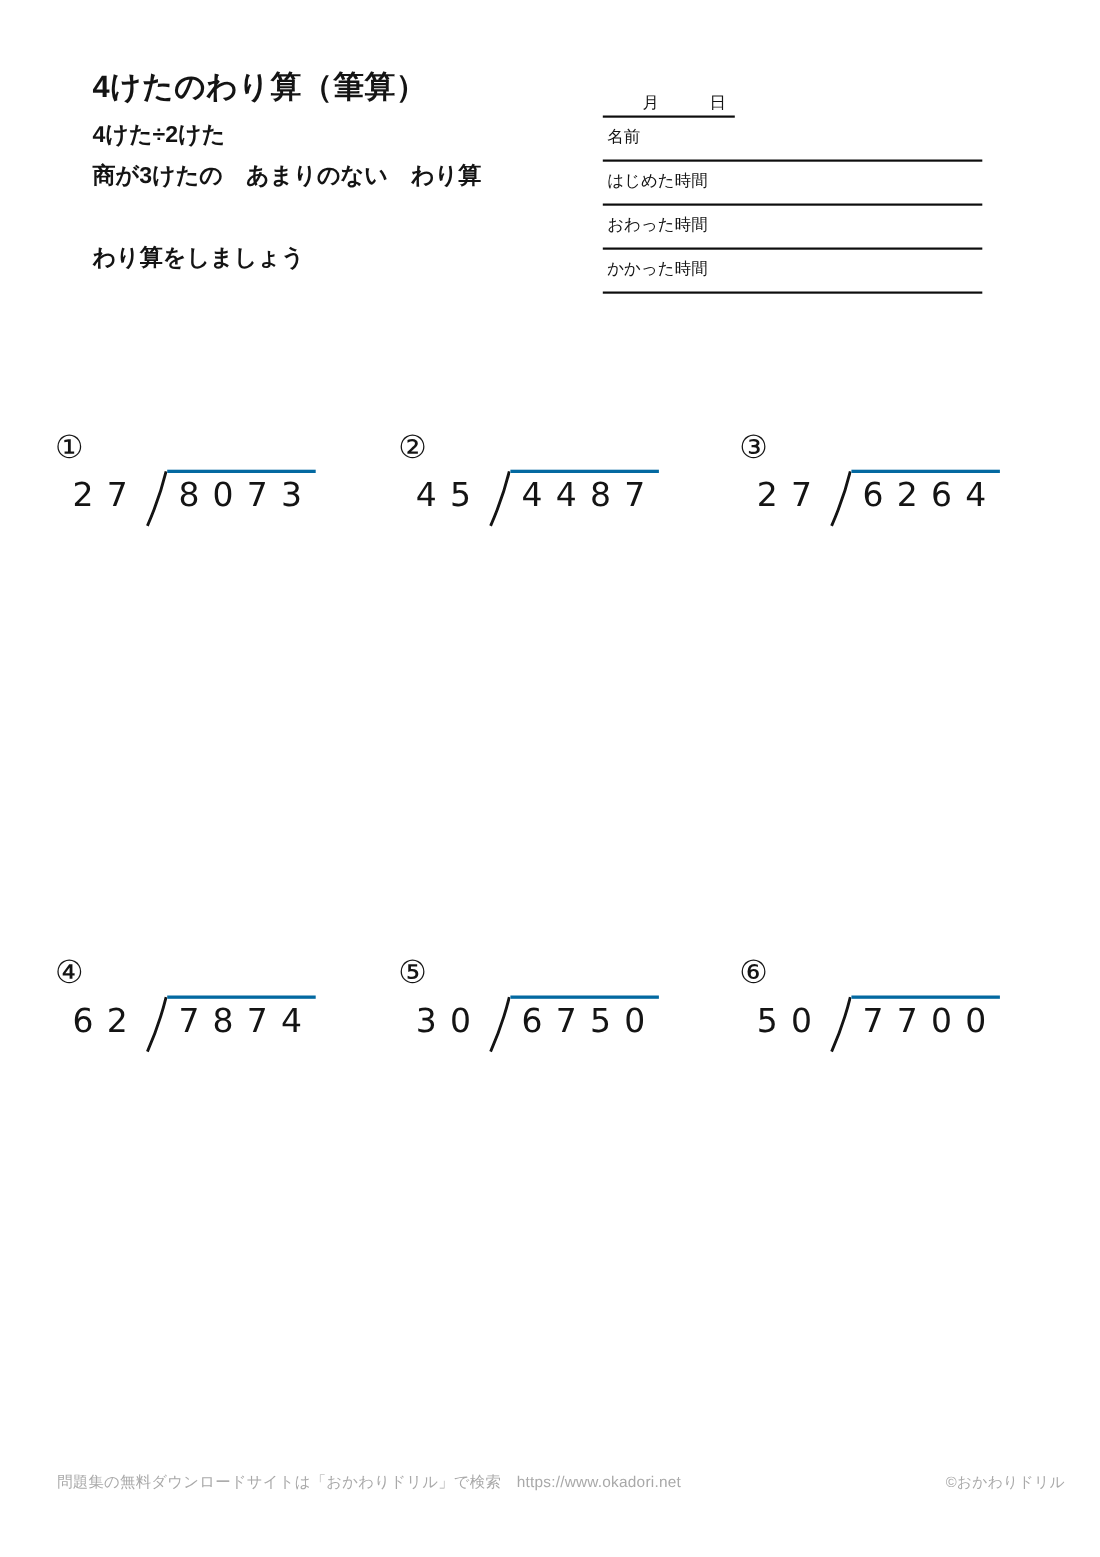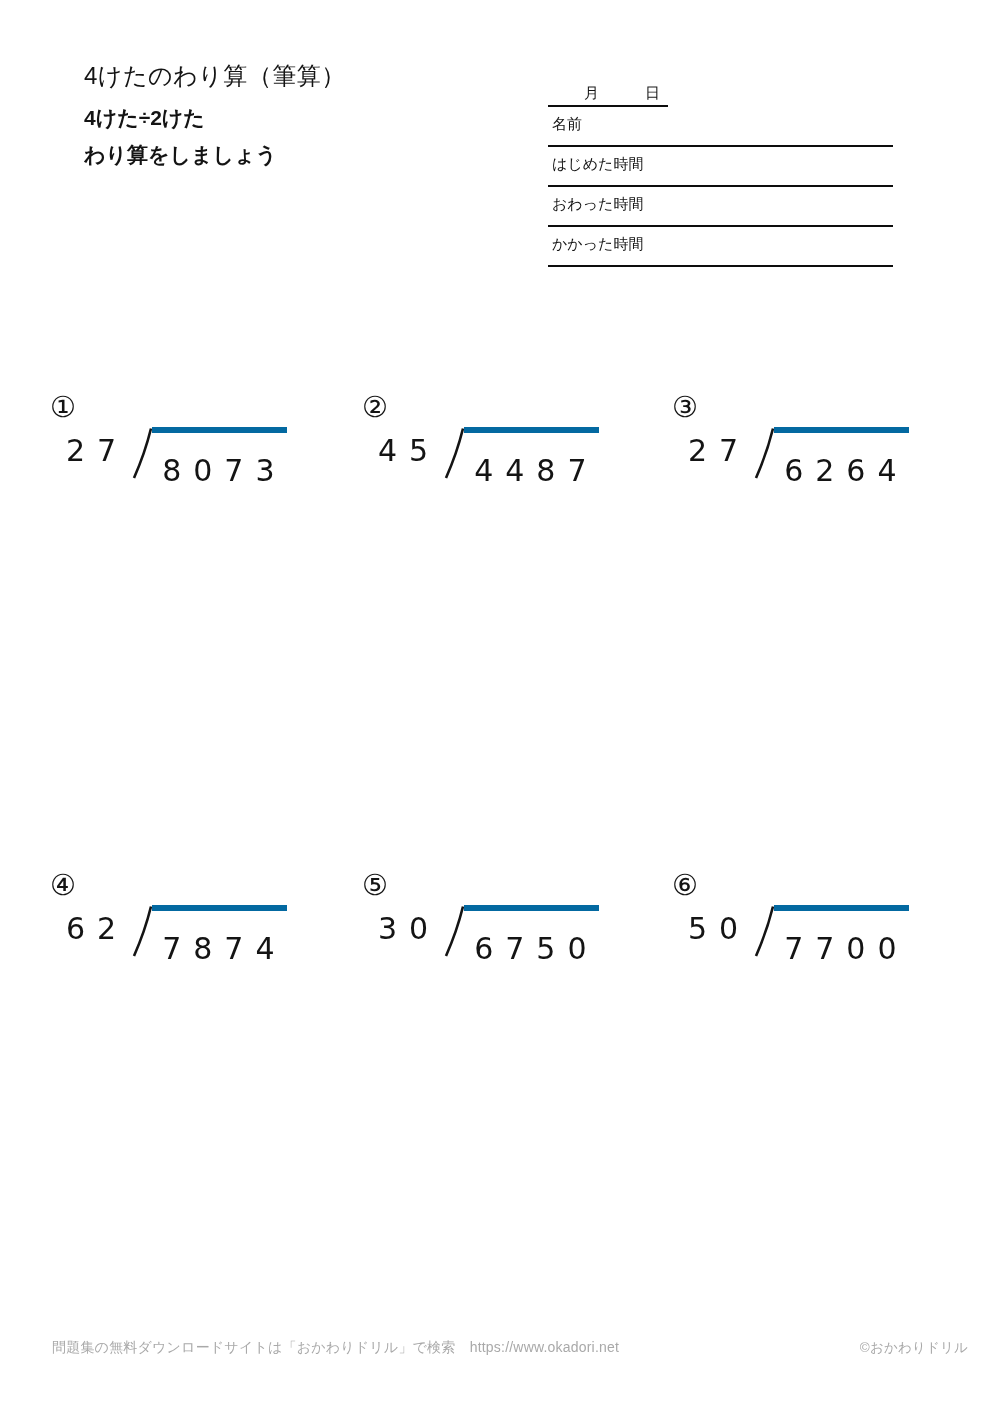--- a/index.html
+++ b/index.html
@@ -7,21 +7,21 @@
     position:relative;
     width:1000px; height:1415px;
     background:#ffffff;
     font-family:"Liberation Sans","DejaVu Sans",sans-serif;
     color:#141414;
     overflow:hidden;
   }
 
   
   .header-left { position:absolute; left:84px; top:62px; }
-  .title { font-size:24px; font-weight:400; line-height:1.2; margin:0 0 14px 0; letter-spacing:0.5px; }
+  .title { font-size:28px; font-weight:700; line-height:1.2; margin:0 0 14px 0; letter-spacing:0.5px; }
   .subtitle { font-size:21px; font-weight:600; line-height:1.2; margin:0 0 12px 0; }
   .subtitle-2 { margin-bottom:50px; }
   .instruction { font-size:21px; font-weight:600; line-height:1.2; margin:0; }
 
   
   .info-form { position:absolute; left:548px; top:84px; width:345px; font-size:15px; }
   .form-date {
     width:120px; height:23px; box-sizing:border-box;
     border-bottom:2px solid #0d0d0d;
     display:flex; align-items:flex-start;
@@ -39,42 +39,43 @@
   .pnum { font-size:29px; line-height:1; margin:0 0 5px 0; }
   .expr { display:flex; align-items:flex-start; margin-left:16px; }
   .digits {
     font-family:"DejaVu Sans","Liberation Sans",sans-serif;
     font-size:30px; line-height:1.17; letter-spacing:12px;
     white-space:nowrap;
   }
   .divisor { padding-top:6px; }
   .bracket { display:block; margin-left:4px; flex:0 0 auto; }
   .dividend {
-    border-top:6px solid #0369a1;
-    padding:20px 0 0 10px;
+    border-top:3px solid #0369a1;
+    padding:3px 0 0 10px;
   }
 
   
   .footer-credit {
     position:absolute; left:52px; top:1339px;
     font-size:14px; color:#a9a9a9; letter-spacing:0.2px;
   }
   .footer-copyright {
     position:absolute; right:32px; top:1339px;
     font-size:13.5px; color:#a9a9a9; letter-spacing:0.2px;
   }
 </style>
 </head>
 <body>
 
 <div class="page">
 
   <div class="header-left">
     <h1 class="title">4けたのわり算（筆算）</h1>
     <p class="subtitle">4けた÷2けた</p>
+    <p class="subtitle subtitle-2">商が3けたの　あまりのない　わり算</p>
     <p class="instruction">わり算をしましょう</p>
   </div>
 
   <div class="info-form">
     <div class="form-date">
       <span class="month">月</span>
       <span class="day">日</span>
     </div>
     <div class="form-row">
       <span>名前</span>

